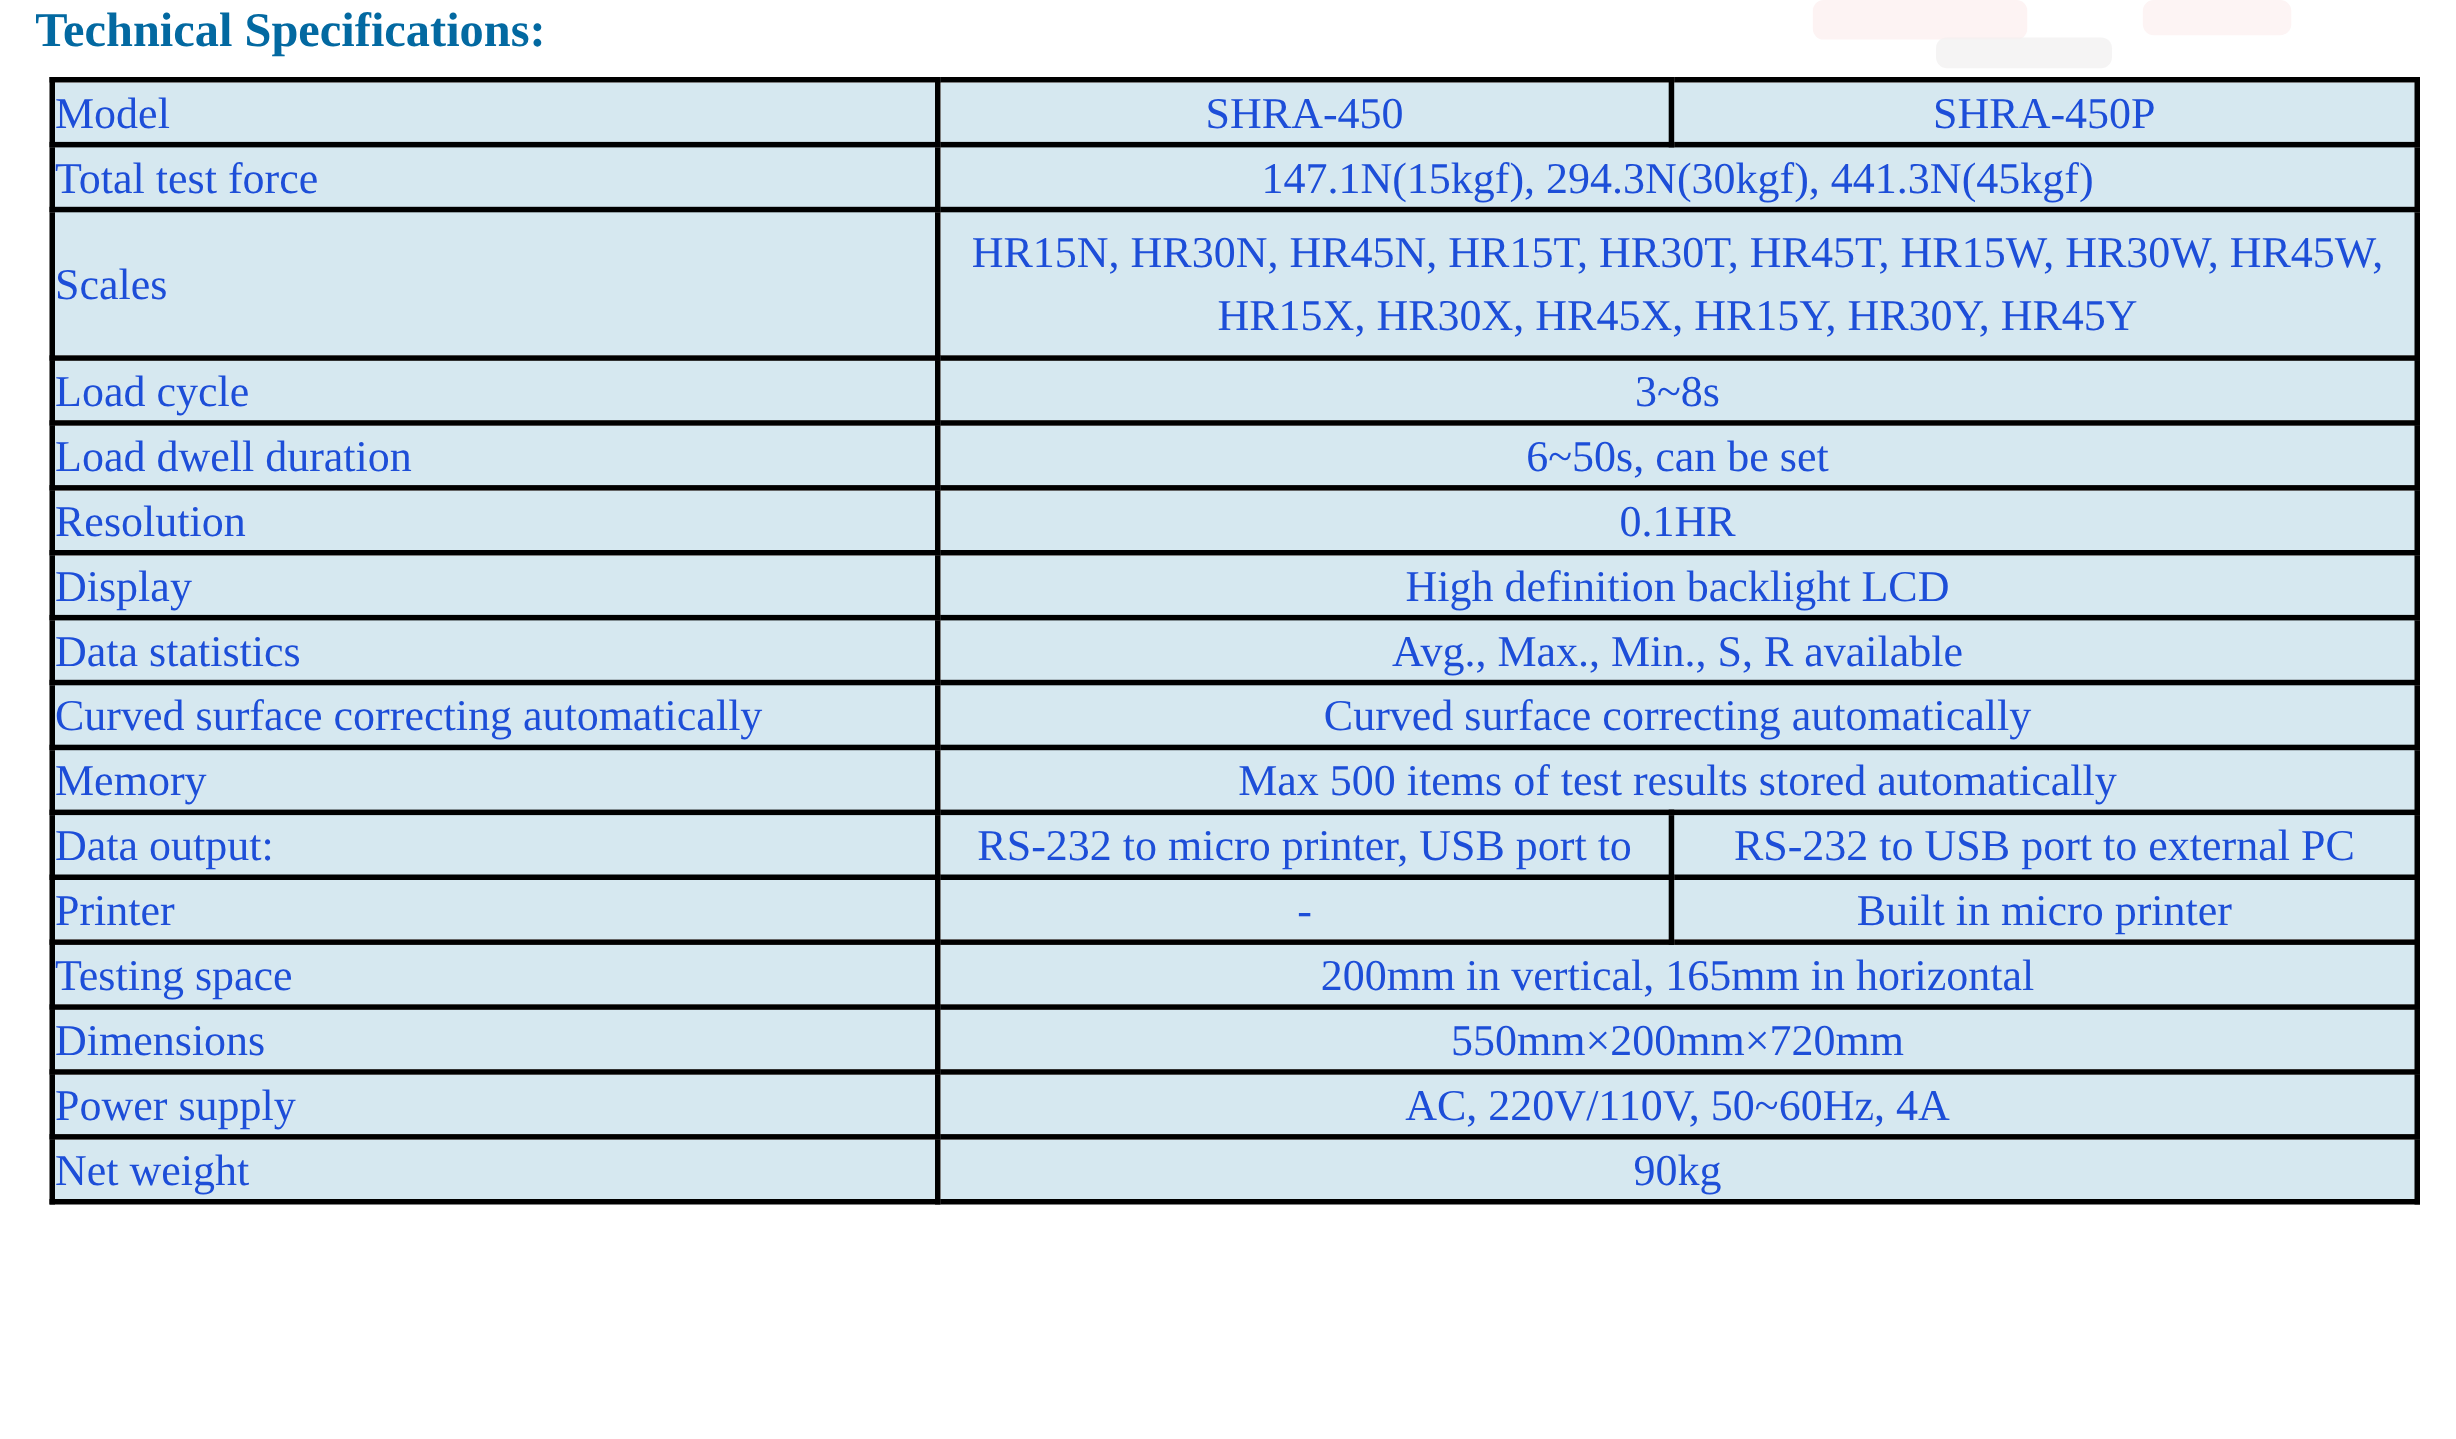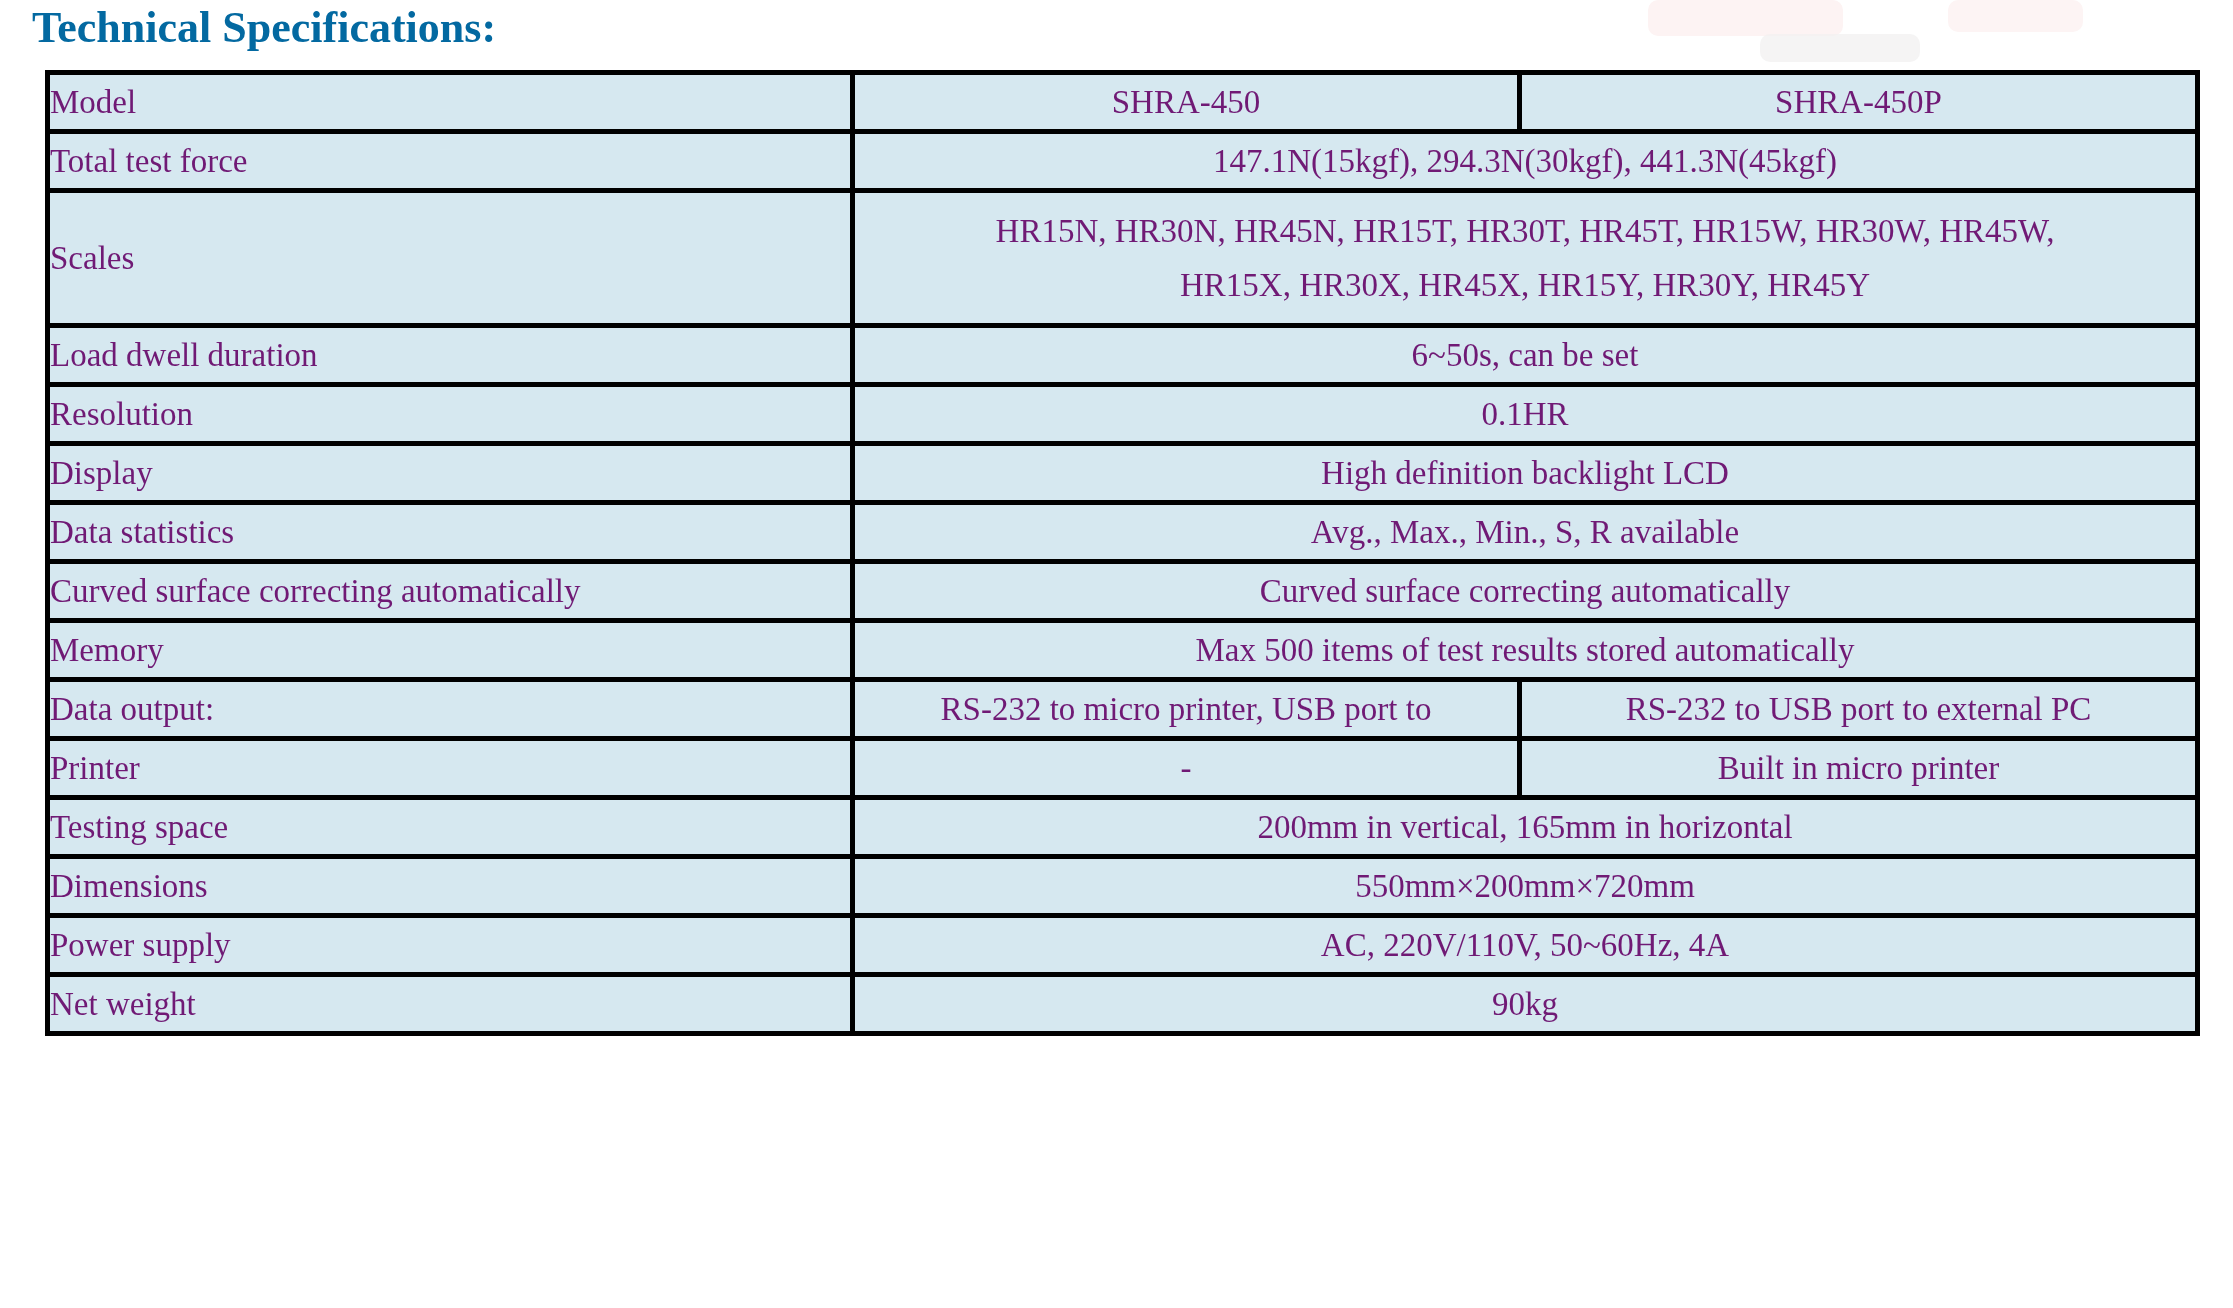--- a/index.html
+++ b/index.html
@@ -34,22 +34,22 @@
   table.spec {
     position: absolute;
     left: 45px;
     top: 70px;
     border-collapse: collapse;
     table-layout: fixed;
   }
   table.spec td {
     border: 5px solid #000000;
     background: #d6e8f0;
-    color: #701a75;
-    font-size: 33px;
+    color: #1d4ed8;
+    font-size: 40px;
     vertical-align: middle;
     padding: 0;
     overflow: hidden;
   }
   tr.r  { height: 59px; }
   tr.r.tall { height: 135px; }
   td.lbl {
     text-align: left;
     padding-left: 16px;
   }
@@ -93,20 +93,24 @@
       <tr class="r tall">
         <td class="lbl">Scales</td>
         <td class="val" colspan="2">
           <div class="lines">
             <div>HR15N, HR30N, HR45N, HR15T, HR30T, HR45T, HR15W, HR30W, HR45W,</div>
             <div>HR15X, HR30X, HR45X, HR15Y, HR30Y, HR45Y</div>
           </div>
         </td>
       </tr>
       <tr class="r">
+        <td class="lbl">Load cycle</td>
+        <td class="val" colspan="2">3~8s</td>
+      </tr>
+      <tr class="r">
         <td class="lbl">Load dwell duration</td>
         <td class="val" colspan="2">6~50s, can be set</td>
       </tr>
       <tr class="r">
         <td class="lbl">Resolution</td>
         <td class="val" colspan="2">0.1HR</td>
       </tr>
       <tr class="r">
         <td class="lbl">Display</td>
         <td class="val" colspan="2">High definition backlight LCD</td>

